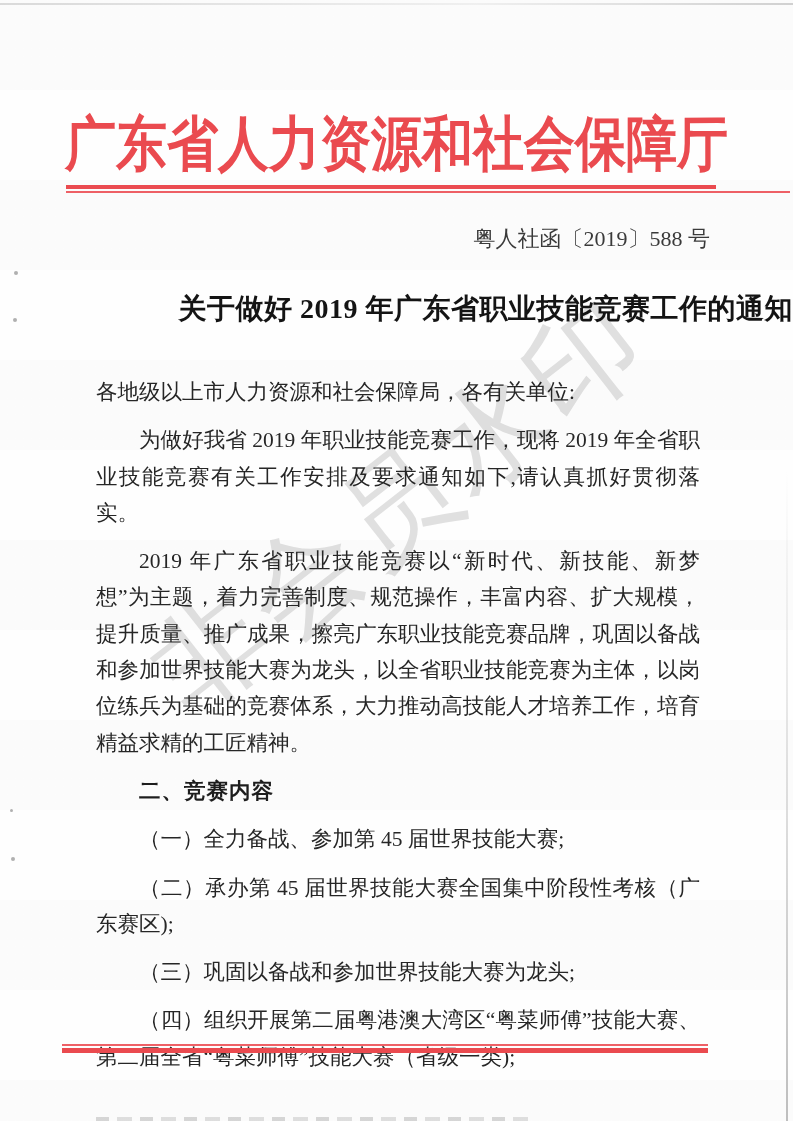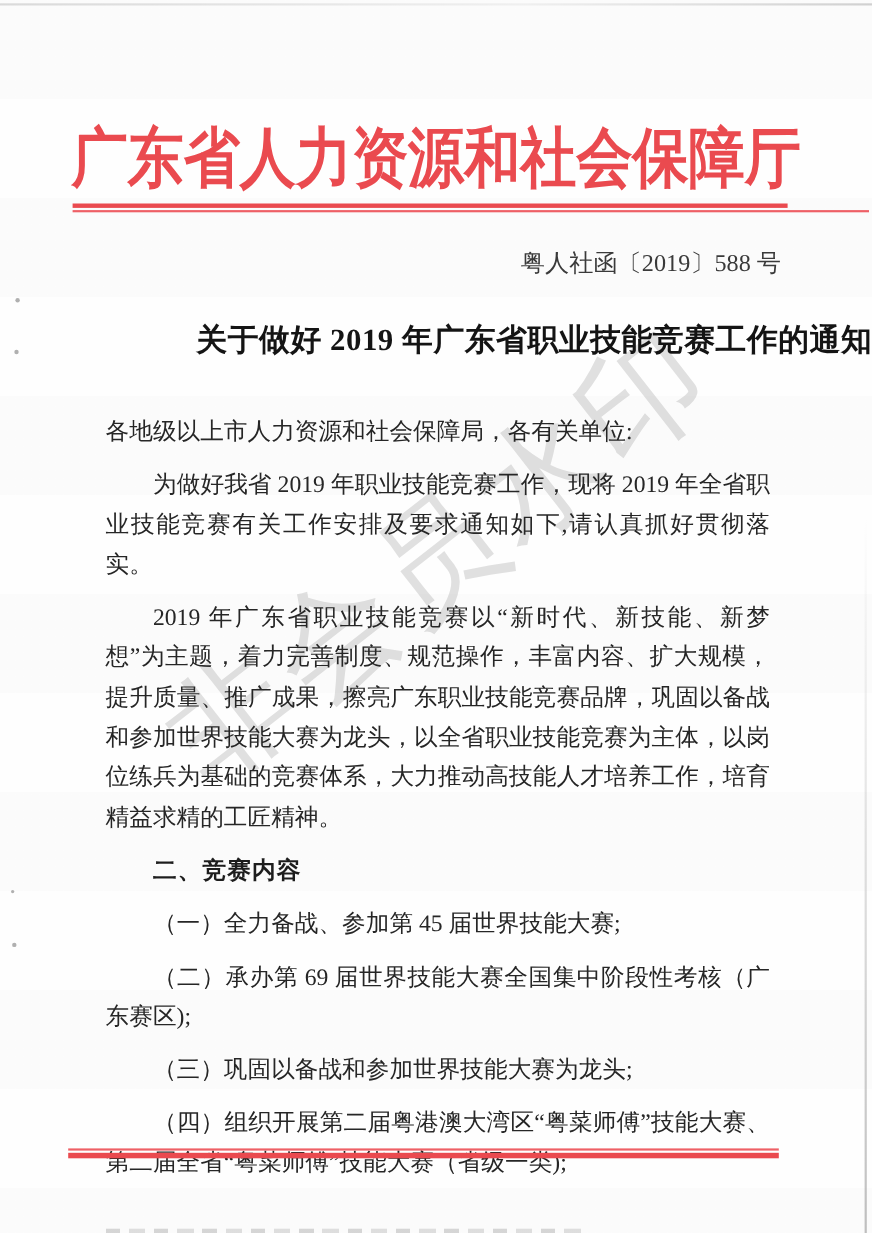--- a/index.html
+++ b/index.html
@@ -138,21 +138,21 @@
   <div class="doc-number">粤人社函〔2019〕588 号</div>
 
   <div class="doc-title">关于做好 2019 年广东省职业技能竞赛工作的通知</div>
 
   <div class="body-block">
     <p class="para-plain">各地级以上市人力资源和社会保障局，各有关单位:</p>
     <p class="para-indent">为做好我省 2019 年职业技能竞赛工作，现将 2019 年全省职业技能竞赛有关工作安排及要求通知如下,请认真抓好贯彻落实。</p>
     <p class="para-indent">2019 年广东省职业技能竞赛以“新时代、新技能、新梦想”为主题，着力完善制度、规范操作，丰富内容、扩大规模，提升质量、推广成果，擦亮广东职业技能竞赛品牌，巩固以备战和参加世界技能大赛为龙头，以全省职业技能竞赛为主体，以岗位练兵为基础的竞赛体系，大力推动高技能人才培养工作，培育精益求精的工匠精神。</p>
     <p class="section-heading">二、竞赛内容</p>
     <p class="para-indent">（一）全力备战、参加第 45 届世界技能大赛;</p>
-    <p class="para-indent">（二）承办第 69 届世界技能大赛全国集中阶段性考核（广东赛区);</p>
+    <p class="para-indent">（二）承办第 45 届世界技能大赛全国集中阶段性考核（广东赛区);</p>
     <p class="para-indent">（三）巩固以备战和参加世界技能大赛为龙头;</p>
     <p class="para-indent">（四）组织开展第二届粤港澳大湾区“粤菜师傅”技能大赛、第二届全省“粤菜师傅”技能大赛（省级一类);</p>
   </div>
 
   <div class="rule-bottom">
     <div class="thin"></div>
     <div class="gap"></div>
     <div class="thick"></div>
   </div>
 

